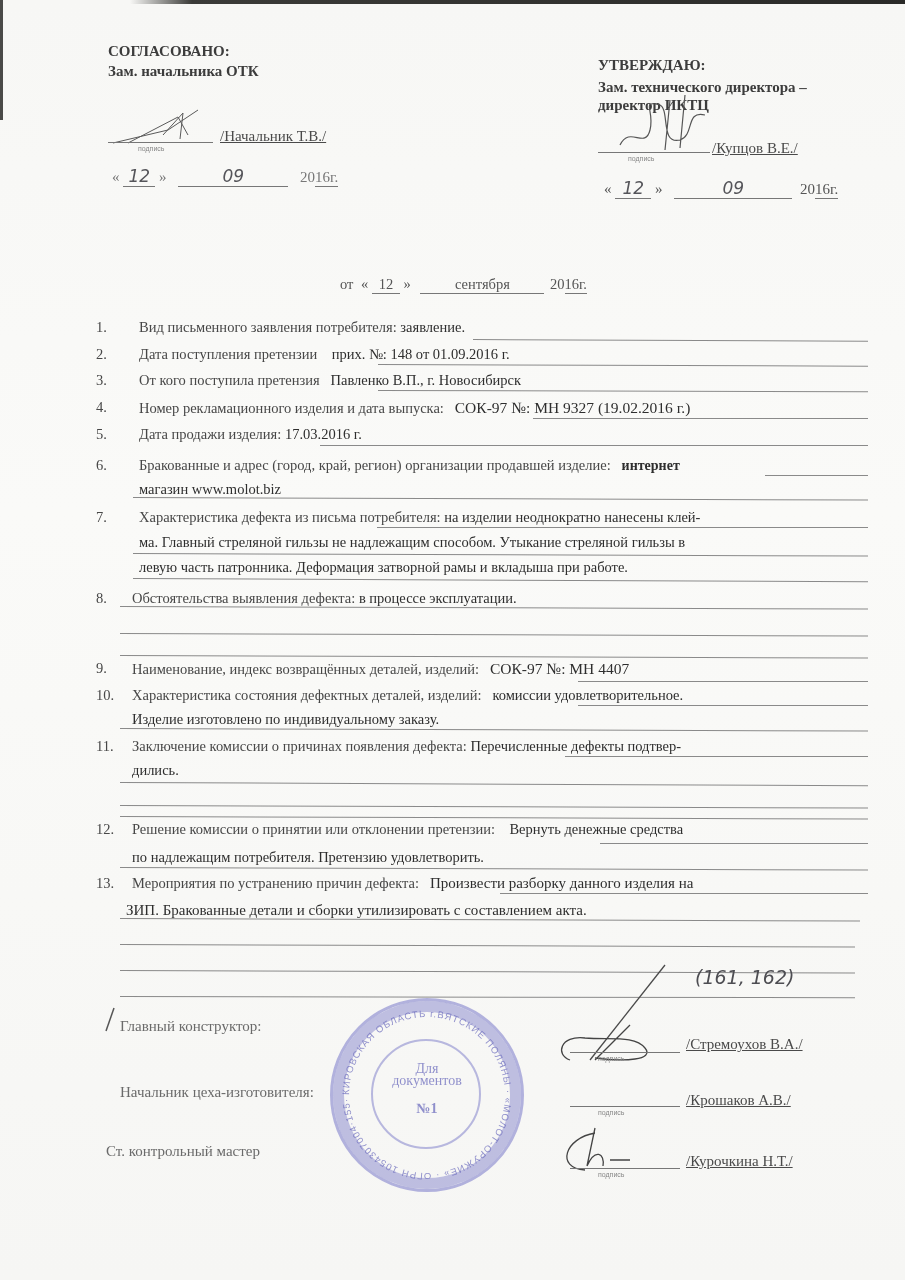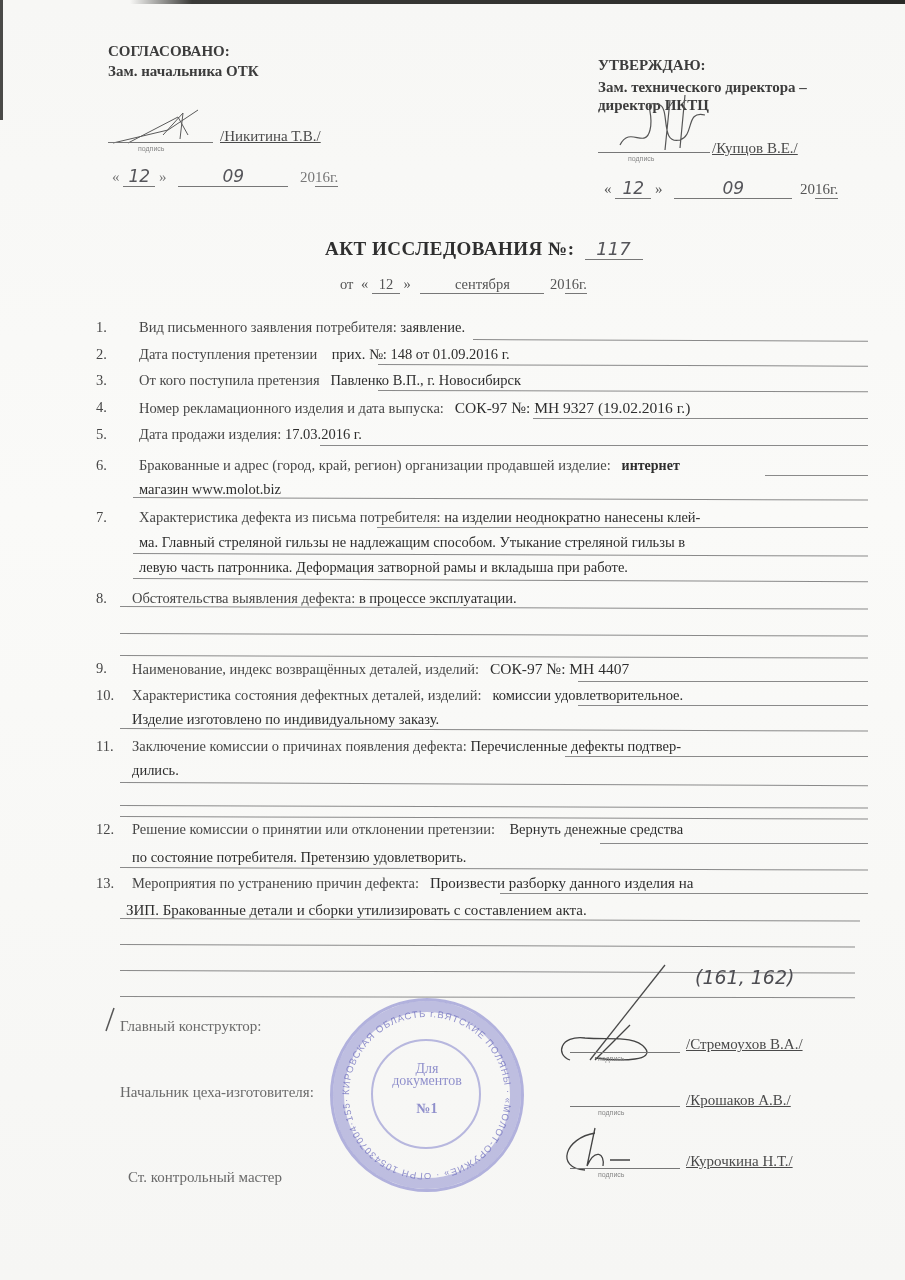--- a/index.html
+++ b/index.html
@@ -71,21 +71,21 @@
   <div class="scan-edge-left"></div>
 
   <div class="abs hdr bold" style="left:108px; top:42px;">СОГЛАСОВАНО:</div>
   <div class="abs hdr bold" style="left:108px; top:62px;">Зам. начальника ОТК</div>
 
   <svg class="abs" style="left:108px; top:105px;" width="110" height="45">
     <path d="M5,38 L60,25 L90,5 M20,38 L70,12 L80,30 M55,30 L75,8 L72,34" stroke="#5a5a5a" stroke-width="1" fill="none"></path>
   </svg>
   <div class="abs" style="left:108px; top:142px; width:105px; border-bottom:1px solid #777;"></div>
   <div class="abs small-cap" style="left:138px; top:145px;">подпись</div>
-  <div class="abs sig-name" style="left:220px; top:128px; text-decoration: underline;">/Никитина Т.В./</div>
+  <div class="abs sig-name" style="left:220px; top:128px; text-decoration: underline;">/Начальник Т.В./</div>
 
   <div class="abs" style="left:112px; top:166px; font-size:15px; color:#777;">
     <span>«</span>
     <span class="uline hand" style="width:32px; text-align:center;">12</span>
     <span>»</span>
     <span class="uline hand" style="width:110px; text-align:center; margin-left:8px;">09</span>
     <span style="margin-left:8px;">20</span><span class="uline">16г.</span>
   </div>
 
   <div class="abs hdr bold" style="left:598px; top:56px;">УТВЕРЖДАЮ:</div>
@@ -100,24 +100,20 @@
   <div class="abs sig-name" style="left:712px; top:140px; text-decoration: underline;">/Купцов В.Е./</div>
 
   <div class="abs" style="left:604px; top:178px; font-size:15px; color:#555;">
     <span>«</span>
     <span class="uline hand" style="width:36px; text-align:center;">12</span>
     <span>»</span>
     <span class="uline hand" style="width:118px; text-align:center; margin-left:8px;">09</span>
     <span style="margin-left:4px;">20</span><span class="uline">16г.</span>
   </div>
 
-  <div class="abs" style="left:325px; top:238px;">
-    <span class="title">АКТ ИССЛЕДОВАНИЯ №:</span>
-    <span class="uline hand" style="width:58px; text-align:center; margin-left:6px; font-size:18px;">117</span>
-  </div>
   <div class="abs" style="left:340px; top:276px; font-size:14.5px; color:#555;">
     <span>от</span>
     <span style="margin-left:4px;">«</span>
     <span class="uline" style="width:28px; text-align:center;">12</span>
     <span>»</span>
     <span class="uline" style="width:124px; text-align:center; margin-left:6px;">сентября</span>
     <span style="margin-left:2px;">20</span><span class="uline">16г.</span>
   </div>
 
   <div class="item" style="top:316px;">
@@ -209,21 +205,21 @@
   <div class="rule" style="left:120px; top:782px; width:748px; transform:rotate(0.25deg);"></div>
   <div class="rule" style="left:120px; top:805px; width:748px; transform:rotate(0.2deg);"></div>
 
   <div class="item" style="top:818px;">
     <span class="num">12.</span>
     <span class="body" style="left:36px;"><span>Решение комиссии о принятии или отклонении претензии:</span>&nbsp;&nbsp;&nbsp; <span class="value">Вернуть денежные средства</span></span>
   </div>
   <div class="rule" style="left:120px; top:816px; width:748px; transform:rotate(0.2deg);"></div>
   <div class="rule" style="left:600px; top:843px; width:268px;"></div>
   <div class="item" style="top:846px;">
-    <span class="body value" style="left:36px;">по состояние потребителя. Претензию удовлетворить.</span>
+    <span class="body value" style="left:36px;">по надлежащим потребителя. Претензию удовлетворить.</span>
   </div>
   <div class="rule" style="left:120px; top:867px; width:748px; transform:rotate(0.2deg);"></div>
 
   <div class="item" style="top:872px;">
     <span class="num">13.</span>
     <span class="body" style="left:36px;"><span>Мероприятия по устранению причин дефекта:</span>&nbsp;&nbsp; <span class="value" style="font-size:15px;">Произвести разборку данного изделия на</span></span>
   </div>
   <div class="rule" style="left:500px; top:893px; width:368px;"></div>
   <div class="item" style="top:899px;">
     <span class="body value" style="left:30px; font-size:15px;">ЗИП. Бракованные детали и сборки утилизировать с составлением акта.</span>
@@ -263,20 +259,20 @@
   </svg>
   <div class="abs" style="left:570px; top:1052px; width:110px; border-bottom:1px solid #777;"></div>
   <div class="abs small-cap" style="left:598px; top:1055px;">подпись</div>
   <div class="abs sig-name" style="left:686px; top:1036px; text-decoration:underline;">/Стремоухов В.А./</div>
 
   <div class="abs sig-label" style="left:120px; top:1084px;">Начальник цеха-изготовителя:</div>
   <div class="abs" style="left:570px; top:1106px; width:110px; border-bottom:1px solid #777;"></div>
   <div class="abs small-cap" style="left:598px; top:1109px;">подпись</div>
   <div class="abs sig-name" style="left:686px; top:1092px; text-decoration:underline;">/Крошаков А.В./</div>
 
-  <div class="abs sig-label" style="left:128px; top:1143px;margin-top:26px;">Ст. контрольный мастер</div>
+  <div class="abs sig-label" style="left:106px; top:1143px;">Ст. контрольный мастер</div>
   <svg class="abs" style="left:555px; top:1118px;" width="110" height="60">
     <path d="M40,15 C10,20 0,50 30,52 M40,10 L32,48 C40,30 50,35 48,48 M55,42 L75,42" stroke="#444" stroke-width="1.3" fill="none"></path>
   </svg>
   <div class="abs" style="left:570px; top:1168px; width:110px; border-bottom:1px solid #777;"></div>
   <div class="abs small-cap" style="left:598px; top:1171px;">подпись</div>
   <div class="abs sig-name" style="left:686px; top:1153px; text-decoration:underline;">/Курочкина Н.Т./</div>
 </div>
 
 </body></html>

